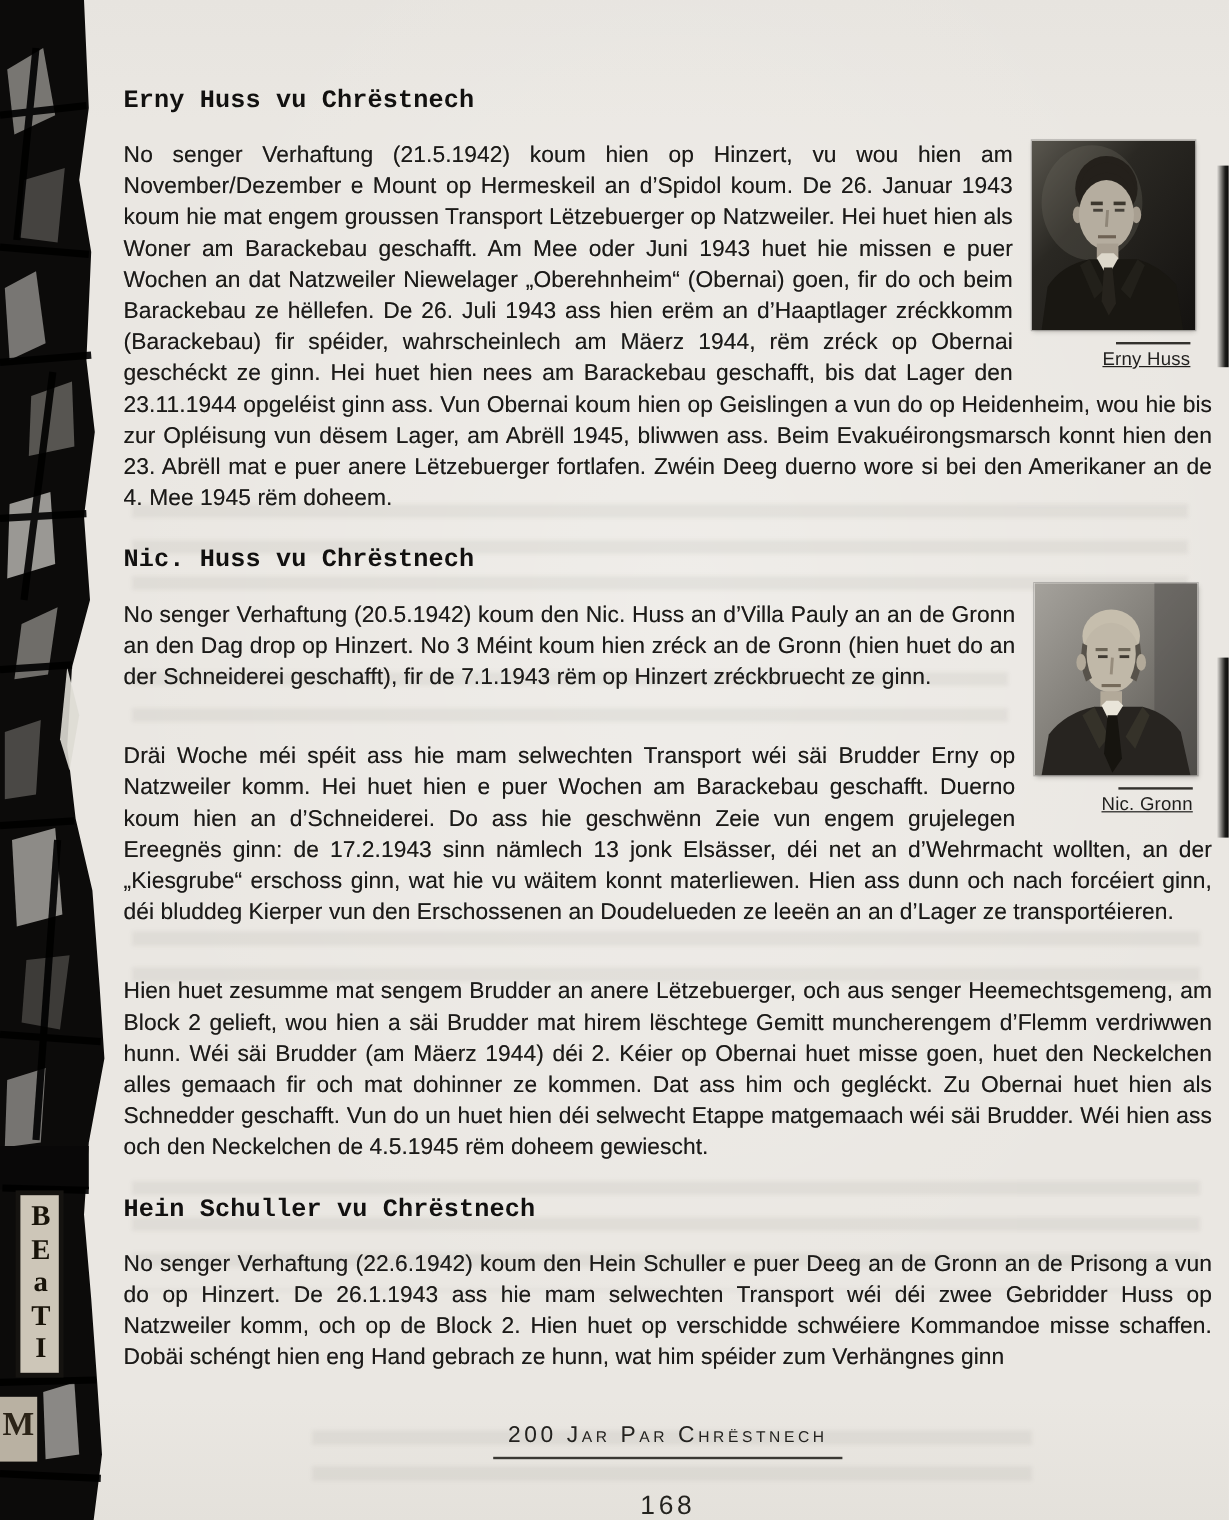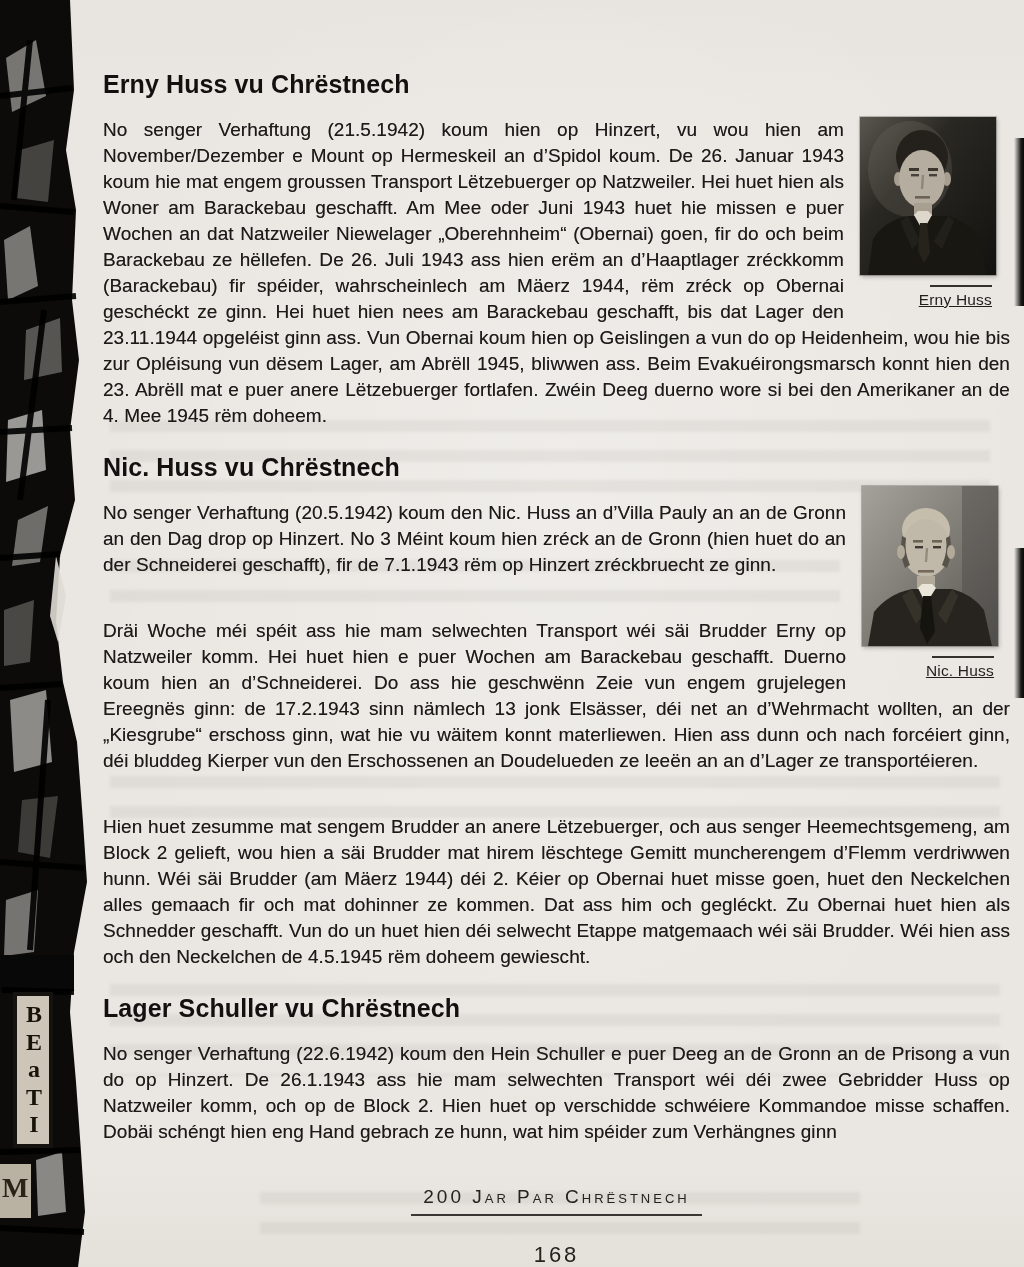--- a/index.html
+++ b/index.html
@@ -44,23 +44,24 @@
     position:absolute;right:0;width:10px;z-index:2;
     background:linear-gradient(90deg, rgba(20,20,20,0) 0%, #1c1c1a 70%, #090908 100%);
   }
 
   
   .content{
     position:absolute;left:103px;top:72px;width:907px;z-index:2;
     color:#161514;
   }
   .content h2{
-    font-size:25px;line-height:25px;font-weight:bold;
+    font-size:21px;line-height:25px;font-weight:bold;
     letter-spacing:.1px;color:#121110;
     margin:26px 0 0 0;
+    font-family:Liberation Mono, monospace;
   }
   .content section:first-child h2{margin-top:0;}
   .content p{
     font-size:19px;line-height:26px;margin:20px 0 0 0;
     text-align:justify;letter-spacing:.05px;
     color:#1b1a18;
     text-shadow:0 0 .4px rgba(30,28,25,.55);
   }
   .content p + p{margin-top:40px;}
   .section-body{overflow:visible;}
@@ -226,30 +227,30 @@
             <line x1="65" y1="62" x2="64" y2="76" stroke="#968c7c" stroke-width="2.4"></line>
             <rect x="56" y="84" width="16" height="2.6" fill="#756a5a"></rect>
             <rect x="55" y="90" width="18" height="14" fill="#b2a999"></rect>
             <path d="M6,160 L12,126 Q26,108 50,103 L90,103 Q110,108 122,124 L130,160 Z" fill="#272420"></path>
             <path d="M50,103 L62,128 L54,138 L40,110 Z" fill="#353229"></path>
             <path d="M90,103 L76,128 L84,138 L96,110 Z" fill="#353229"></path>
             <polygon points="56,102 64,118 74,102 70,98 60,98" fill="#e9e5d9"></polygon>
             <polygon points="61,110 69,110 73,146 65,158 58,142" fill="#16140f"></polygon>
           </svg>
           <div class="cap-rule"></div>
-          <figcaption>Nic. Huss</figcaption>
+          <figcaption>Nic. Gronn</figcaption>
         </figure>
         <p>No senger Verhaftung (20.5.1942) koum den Nic. Huss an d’Villa Pauly an an de Gronn an den Dag drop op Hinzert. No 3 Méint koum hien zréck an de Gronn (hien huet do an der Schneiderei geschafft), fir de 7.1.1943 rëm op Hinzert zréckbruecht ze ginn.</p>
         <p>Dräi Woche méi spéit ass hie mam selwechten Transport wéi säi Brudder Erny op Natzweiler komm. Hei huet hien e puer Wochen am Barackebau geschafft. Duerno koum hien an d’Schneiderei. Do ass hie geschwënn Zeie vun engem grujelegen Ereegnës ginn: de 17.2.1943 sinn nämlech 13 jonk Elsässer, déi net an d’Wehrmacht wollten, an der „Kiesgrube“ erschoss ginn, wat hie vu wäitem konnt materliewen. Hien ass dunn och nach forcéiert ginn, déi bluddeg Kierper vun den Erschossenen an Doudelueden ze leeën an an d’Lager ze transportéieren.</p>
         <p>Hien huet zesumme mat sengem Brudder an anere Lëtzebuerger, och aus senger Heemechtsgemeng, am Block 2 gelieft, wou hien a säi Brudder mat hirem lëschtege Gemitt muncherengem d’Flemm verdriwwen hunn. Wéi säi Brudder (am Mäerz 1944) déi 2. Kéier op Obernai huet misse goen, huet den Neckelchen alles gemaach fir och mat dohinner ze kommen. Dat ass him och gegléckt. Zu Obernai huet hien als Schnedder geschafft. Vun do un huet hien déi selwecht Etappe matgemaach wéi säi Brudder. Wéi hien ass och den Neckelchen de 4.5.1945 rëm doheem gewiescht.</p>
       </div>
     </section>
 
     <section>
-      <h2>Lager Schuller vu Chrëstnech</h2>
+      <h2>Hein Schuller vu Chrëstnech</h2>
       <div class="section-body">
         <p>No senger Verhaftung (22.6.1942) koum den Hein Schuller e puer Deeg an de Gronn an de Prisong a vun do op Hinzert. De 26.1.1943 ass hie mam selwechten Transport wéi déi zwee Gebridder Huss op Natzweiler komm, och op de Block 2. Hien huet op verschidde schwéiere Kommandoe misse schaffen. Dobäi schéngt hien eng Hand gebrach ze hunn, wat him spéider zum Verhängnes ginn</p>
       </div>
     </section>
 
   </main>
 
   <div class="footer">
     <div class="footer-title">200 Jar Par Chrëstnech</div>
     <div class="page-number">168</div>

